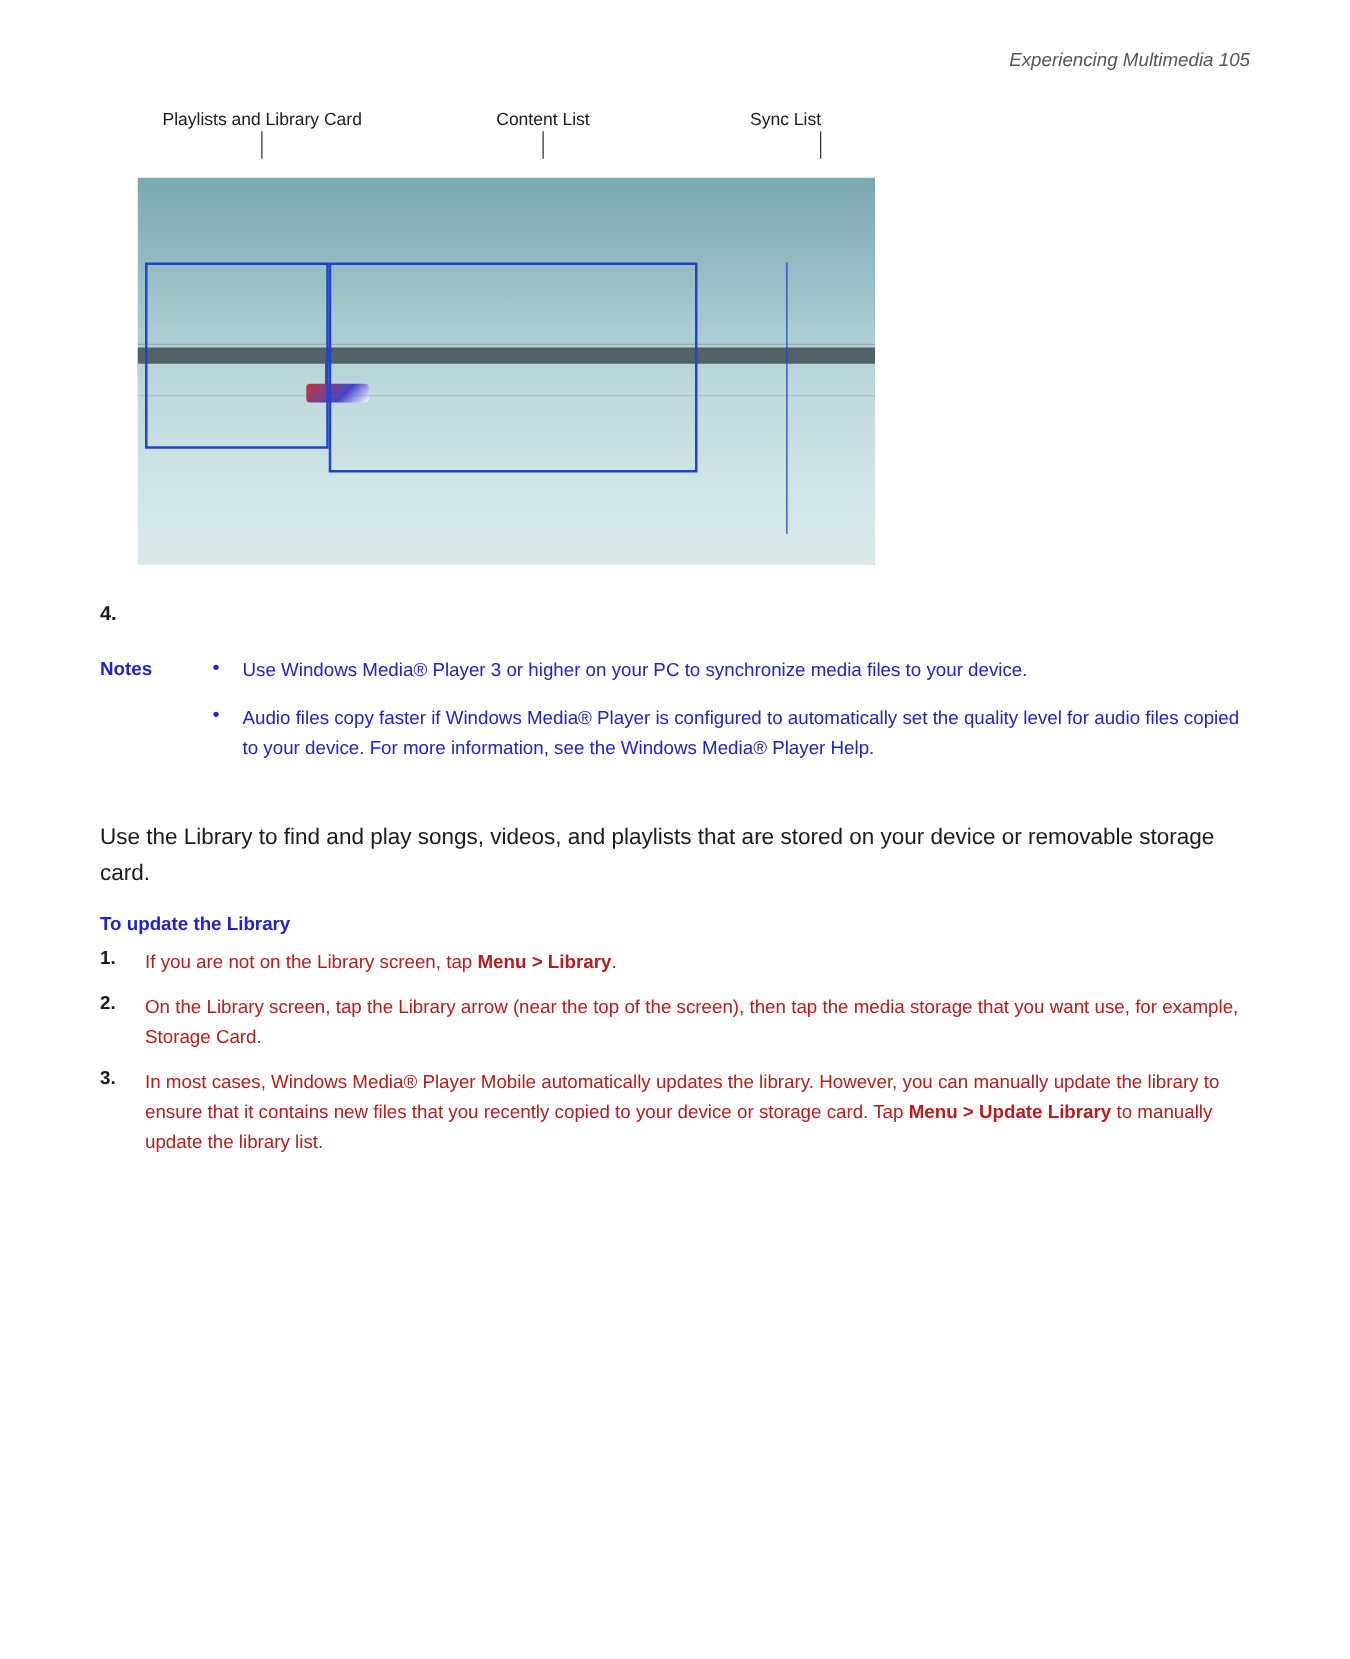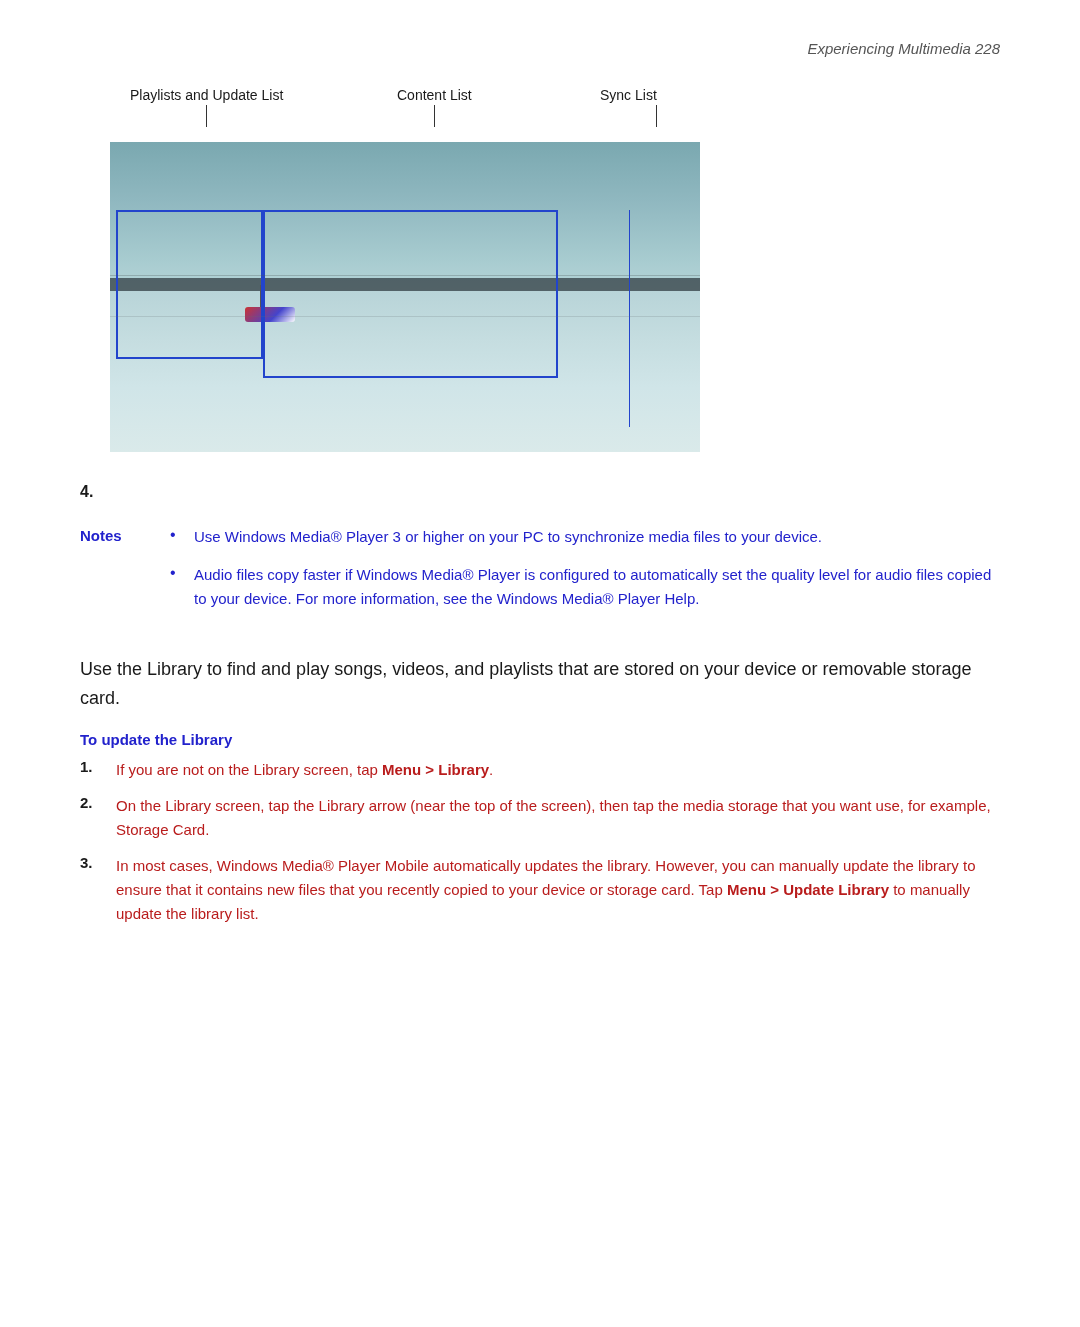--- a/index.html
+++ b/index.html
@@ -228,29 +228,29 @@
       width: 590px;
       height: 310px;
       position: relative;
       overflow: hidden;
     }
   </style>
 </head>
 <body>
 
 <div class="page-container">
-  <div class="page-header">Experiencing Multimedia  228</div>
+  <div class="page-header">Experiencing Multimedia  105</div>
 
   <div class="diagram-section">
 
     <div class="diagram-wrapper">
       <div class="diagram-label-row">
 
         <div style="position:absolute; left:20px; top:0; display:flex; flex-direction:column; align-items:center;">
-          <span style="font-size:14px; color:#1a1a1a; white-space:nowrap;">Playlists and Update List</span>
+          <span style="font-size:14px; color:#1a1a1a; white-space:nowrap;">Playlists and Library Card</span>
           <div style="width:1px; height:22px; background:#333; margin-top:2px;"></div>
         </div>
 
         <div style="position:absolute; left:287px; top:0; display:flex; flex-direction:column; align-items:center;">
           <span style="font-size:14px; color:#1a1a1a; white-space:nowrap;">Content List</span>
           <div style="width:1px; height:22px; background:#333; margin-top:2px;"></div>
         </div>
 
         <div style="position:absolute; left:490px; top:0; display:flex; flex-direction:column; align-items:flex-end;">
           <span style="font-size:14px; color:#1a1a1a; white-space:nowrap;">Sync List</span>

